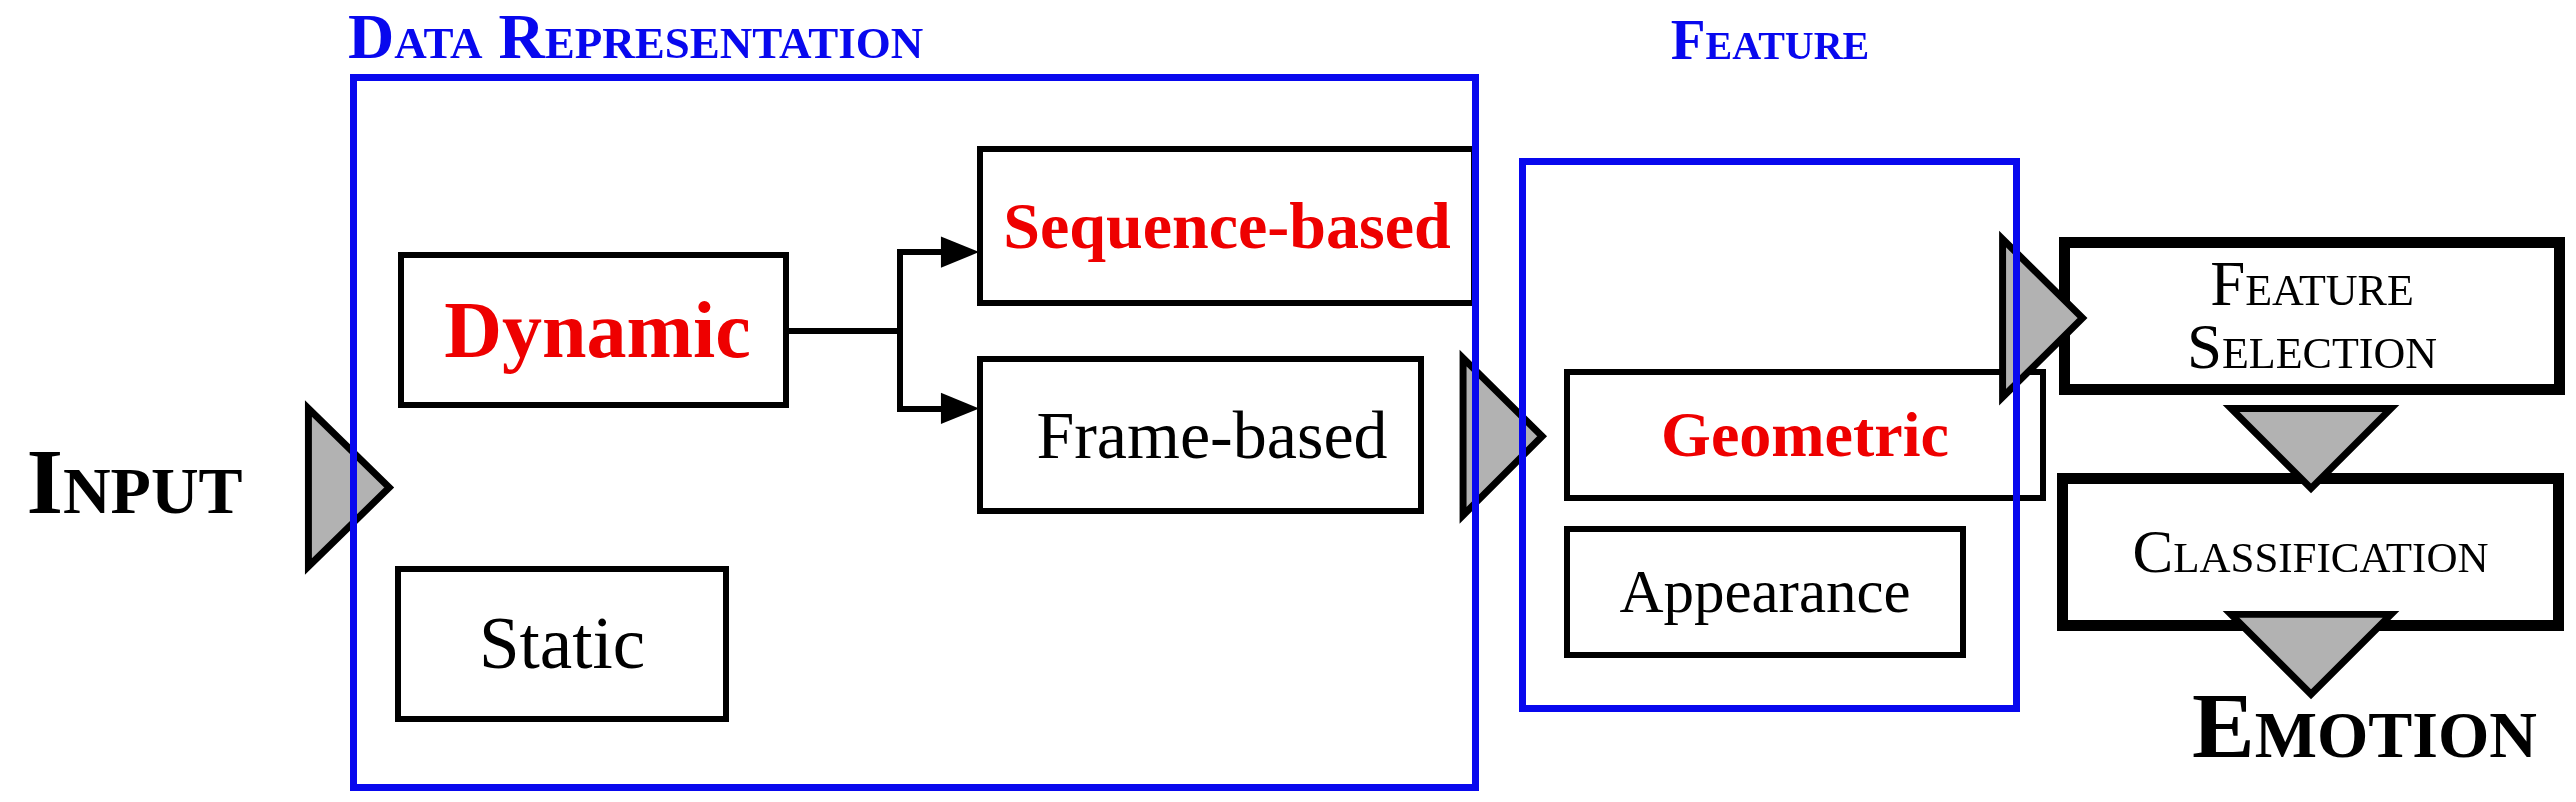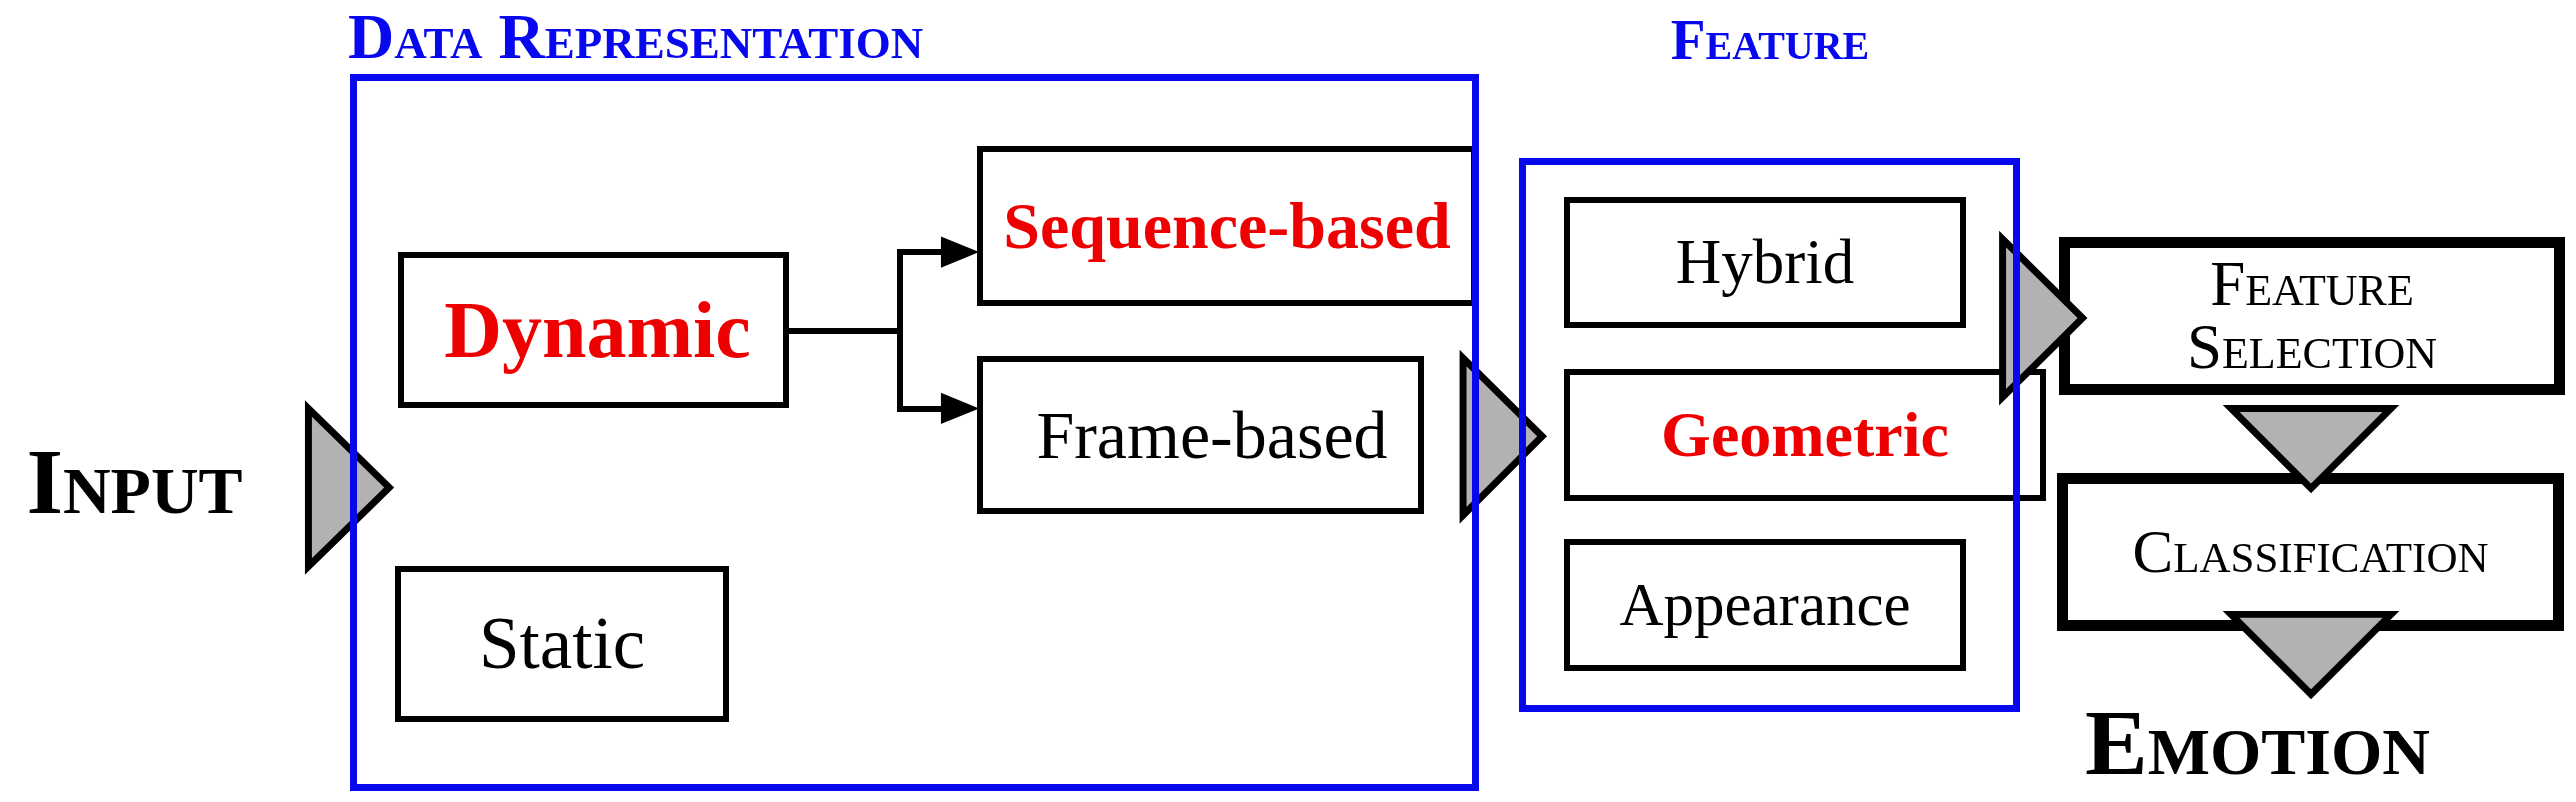--- a/index.html
+++ b/index.html
@@ -36,21 +36,21 @@
     z-index:2;
     text-align:center;
   }
   .box-thick{border-width:11.3px;}
   #box-dynamic   {left:398px; top:252px; width:391px; height:156px;padding-left:8px;}
   #box-static    {left:395px; top:566px; width:334px; height:156px;text-align:center;}
   #box-sequence  {left:977px;top:146px; width:500px; height:160px;}
   #box-frame     {left:977px;top:356px; width:447px; height:158px;padding-left:23px;}
   #box-hybrid    {left:1564px;top:197px; width:402px; height:131px;}
   #box-geometric {left:1564px;top:369px; width:482px; height:132px;}
-  #box-appearance{left:1564px;top:539px; width:402px; height:132px;}
+  #box-appearance{left:1564px;top:526px; width:402px; height:132px;}
   #box-fs        {left:2059px;top:237px; width:506px; height:158px;flex-direction:column;}
   #box-cl       {left:2057px;top:473px; width:507px; height:158px;}
   
   .lbl{white-space:nowrap;color:var(--black);}
   .red-bold{color:var(--red);font-weight:bold;}
   .sc{font-variant:small-caps;}
   #lbl-dynamic   {font-size:80px;}
   #lbl-sequence  {font-size:66px;}
   #lbl-frame     {font-size:68px;}
   #lbl-static    {font-size:73px;}
@@ -67,21 +67,21 @@
     white-space:nowrap;
     z-index:7;
   }
   #dr-title{left:348px;top:0px;font-size:64px;color:var(--blue);}
   #fe-title{
     left:1526px;top:12px;width:488px;
     font-size:57px;line-height:56px;color:var(--blue);
     text-align:center;white-space:normal;
   }
   #input-title{left:0px;top:427px;width:269px;font-size:94px;color:var(--black);text-align:center;}
-  #emotion-title{left:2085px;top:688px;width:452px;font-size:94px;color:var(--black);text-align:left;}
+  #emotion-title{left:2085px;top:671px;width:452px;font-size:94px;color:var(--black);text-align:right;}
   
   .conn{position:absolute;background:var(--black);z-index:2;}
   #conn-dyn-out {left:789px; top:328px;width:113px;height:6px;}
   #conn-branch-v{left:897px;top:249px;width:6px;  height:162px;}
   #conn-branch-t{left:897px;top:249px;width:50px; height:6px;}
   #conn-branch-b{left:897px;top:406px;width:50px; height:6px;}
   
   #arrow-layer{position:absolute;left:0;top:0;z-index:5;pointer-events:none;}
   .flow-tri{fill:var(--gray);stroke:var(--black);stroke-width:8;stroke-linejoin:miter;}
   .ah{fill:var(--black);stroke:none;}
@@ -108,23 +108,20 @@
   </div>
   <div class="box" id="box-static">
     <span class="lbl" id="lbl-static">Static</span>
   </div>
   <div class="box" id="box-sequence">
     <span class="lbl red-bold" id="lbl-sequence">Sequence-based</span>
   </div>
   <div class="box" id="box-frame">
     <span class="lbl" id="lbl-frame">Frame-based</span>
   </div>
-  <div class="box" id="box-hybrid">
-    <span class="lbl" id="lbl-hybrid">Hybrid</span>
-  </div>
   <div class="box" id="box-geometric">
     <span class="lbl red-bold" id="lbl-geometric">Geometric</span>
   </div>
   <div class="box" id="box-appearance">
     <span class="lbl" id="lbl-appearance">Appearance</span>
   </div>
   <div class="box box-thick" id="box-fs">
     <span class="lbl sc">Feature</span>
     <span class="lbl sc">Selection</span>
   </div>

